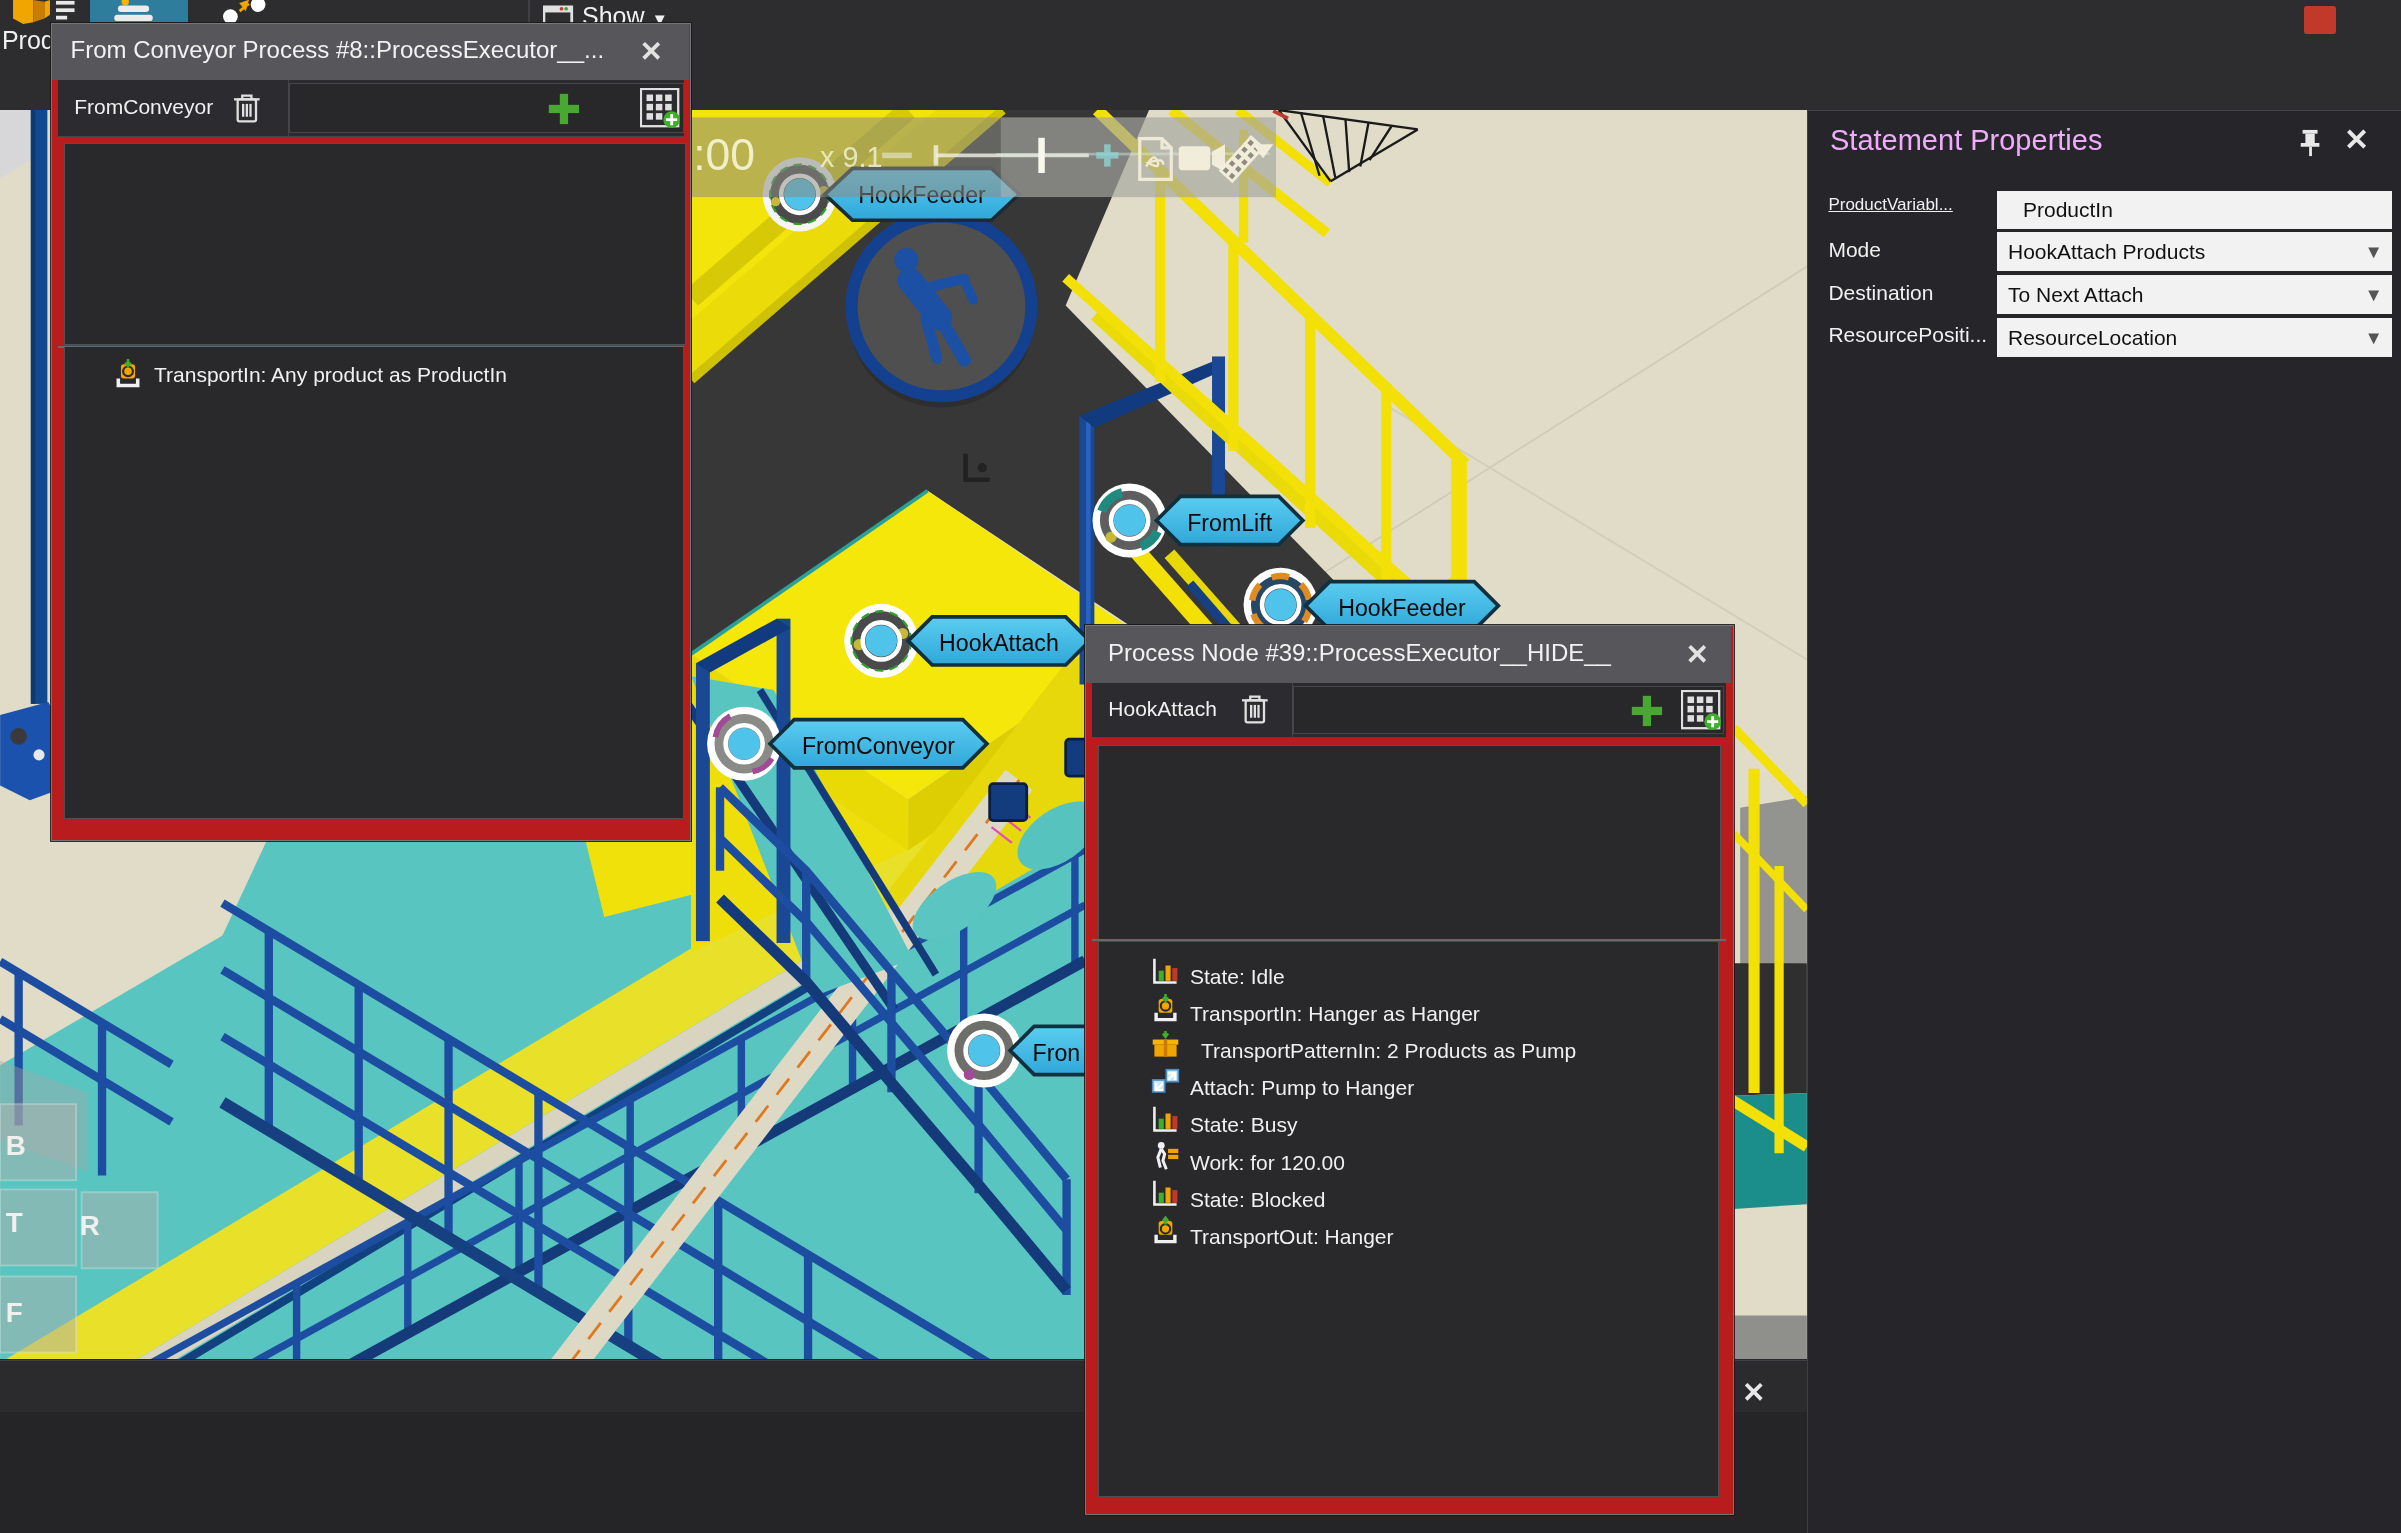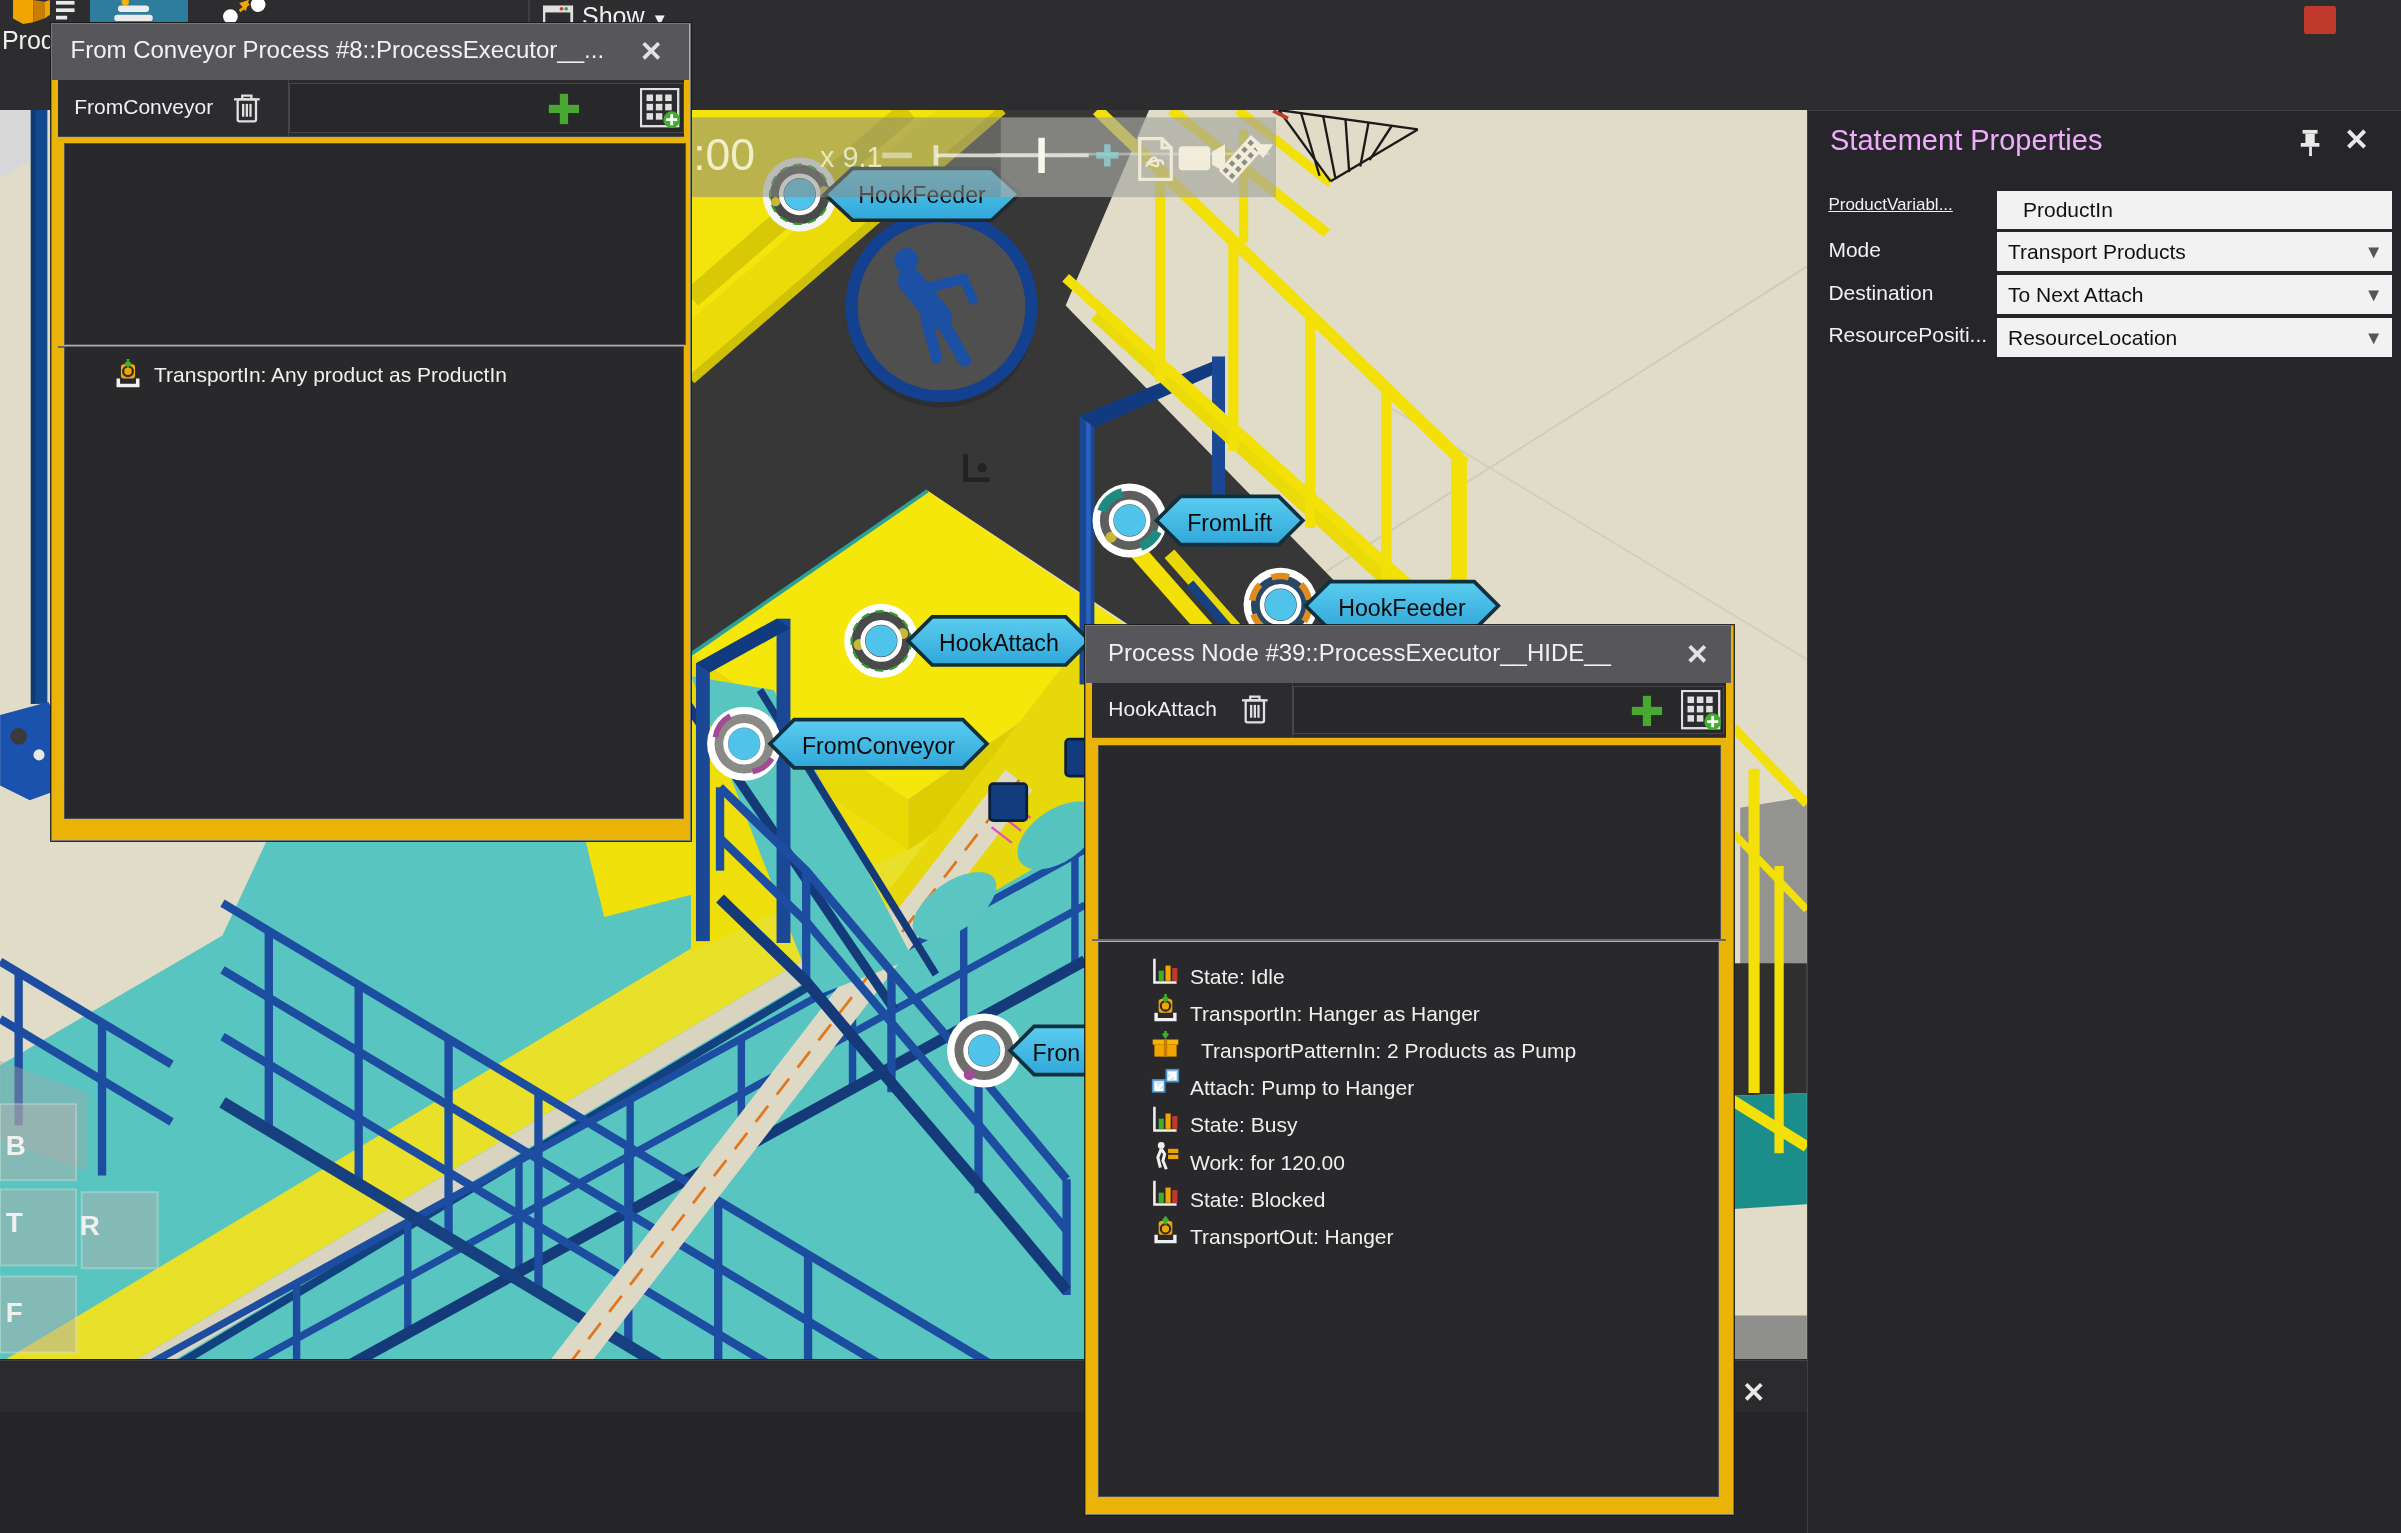--- a/index.html
+++ b/index.html
@@ -1,19 +1,19 @@
 <!DOCTYPE html>
 <html style="font-size:15px"><head>
 <meta charset="utf-8">
 <style>
   html,body{margin:0;padding:0;}
   body{width:2401px;height:1534px;position:relative;overflow:hidden;
        background:#27272a;font-family:"Liberation Sans", sans-serif;}
   .abs{position:absolute;}
-  .panel{background:#eab308;border:1.9px solid #75757a;box-sizing:border-box;box-shadow:0 0 0 0.9px #1a1a1a;}
+  .panel{background:#b91c1c;border:1.9px solid #75757a;box-sizing:border-box;box-shadow:0 0 0 0.9px #1a1a1a;}
   .tbar{background:#57575b;color:#f2f2f2;font-size:24px;}
   .wtxt{color:#f0f0f0;}
 </style>
 </head>
 <body>
 
 <div class="abs" style="left:0;top:0;width:2401px;height:110px;background:#2d2d30;">
 
   <svg class="abs" style="left:11px;top:0;" width="41" height="24" viewBox="0 0 44 26">
     <polygon points="2,0 24,0 24,24 13,26 2,20" fill="#f0a500"></polygon>
@@ -395,21 +395,21 @@
     <rect x="6" y="2" width="16" height="4" fill="#e8e8e8"></rect>
     <rect x="9" y="6" width="10" height="10" fill="#e8e8e8"></rect>
     <rect x="4" y="16" width="20" height="4" fill="#e8e8e8"></rect>
     <rect x="13" y="20" width="3" height="10" fill="#e8e8e8"></rect>
   </svg>
   <div class="abs" style="left:536px;top:11px;font-size:30px;color:#e8e8e8;font-weight:bold;">✕</div>
 
   <div class="abs wtxt" style="left:20.4px;top:84px;font-size:17px;text-decoration:underline;">ProductVariabl...</div>
   <div class="abs" style="left:189px;top:80px;width:395px;height:38px;background:#f2f2f2;color:#111;font-size:21px;"><span style="margin-left:26px;line-height:38px;">ProductIn</span></div>
   <div class="abs wtxt" style="left:20.4px;top:127px;font-size:21px;">Mode</div>
-  <div class="abs" style="left:189px;top:121px;width:395px;height:39px;background:#f2f2f2;color:#111;font-size:21px;"><span style="margin-left:11px;line-height:39px;">Transport Products</span><span style="position:absolute;right:9.3px;top:0;line-height:39px;color:#555;font-size:18.5px;">▼</span></div>
+  <div class="abs" style="left:189px;top:121px;width:395px;height:39px;background:#f2f2f2;color:#111;font-size:21px;"><span style="margin-left:11px;line-height:39px;">HookAttach Products</span><span style="position:absolute;right:9.3px;top:0;line-height:39px;color:#555;font-size:18.5px;">▼</span></div>
   <div class="abs wtxt" style="left:20.4px;top:170px;font-size:21px;">Destination</div>
   <div class="abs" style="left:189px;top:164px;width:395px;height:39px;background:#f2f2f2;color:#111;font-size:21px;"><span style="margin-left:11px;line-height:39px;">To Next Attach</span><span style="position:absolute;right:9.3px;top:0;line-height:39px;color:#555;font-size:18.5px;">▼</span></div>
   <div class="abs wtxt" style="left:20.4px;top:212px;font-size:21px;">ResourcePositi...</div>
   <div class="abs" style="left:189px;top:207px;width:395px;height:39px;background:#f2f2f2;color:#111;font-size:21px;"><span style="margin-left:11px;line-height:39px;">ResourceLocation</span><span style="position:absolute;right:9.3px;top:0;line-height:39px;color:#555;font-size:18.5px;">▼</span></div>
 </div>
 
 <div class="abs panel" style="left:51px;top:23px;width:640px;height:818px;">
   <div class="tbar abs" style="left:0;top:0;width:637px;height:56px;">
     <span style="position:absolute;left:18.5px;top:12px;">From Conveyor Process #8::ProcessExecutor__...</span>
     <span style="position:absolute;right:26px;top:11px;font-weight:bold;font-size:28px;color:#e2e2e2;">✕</span>

